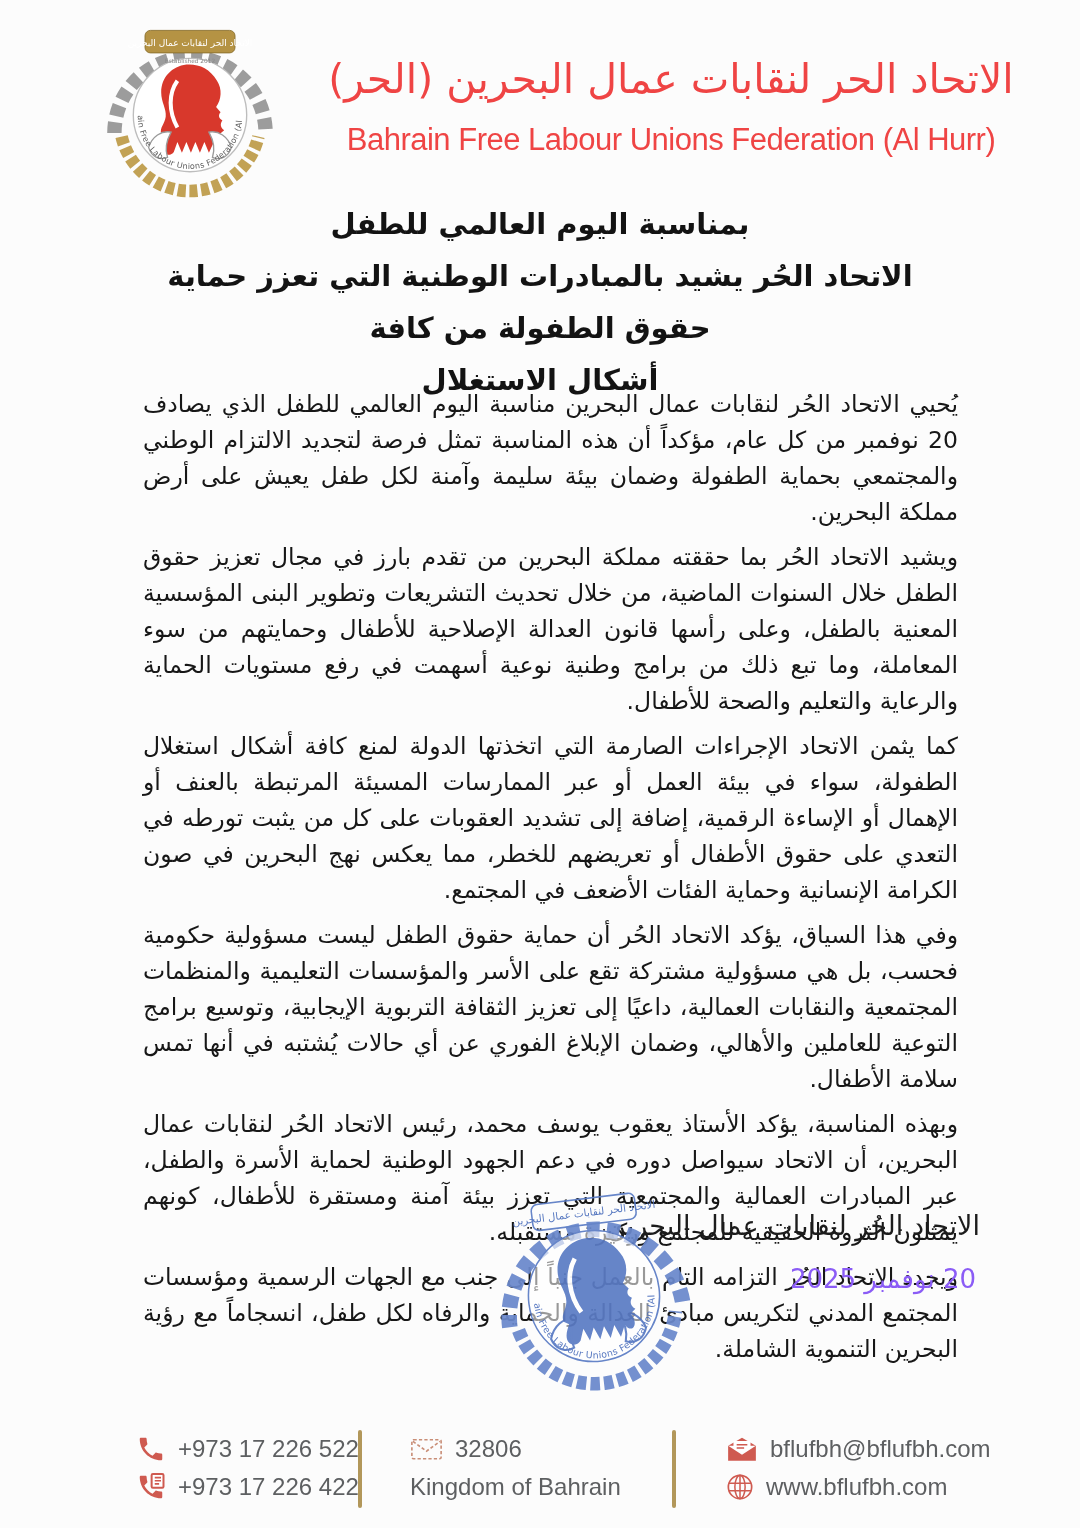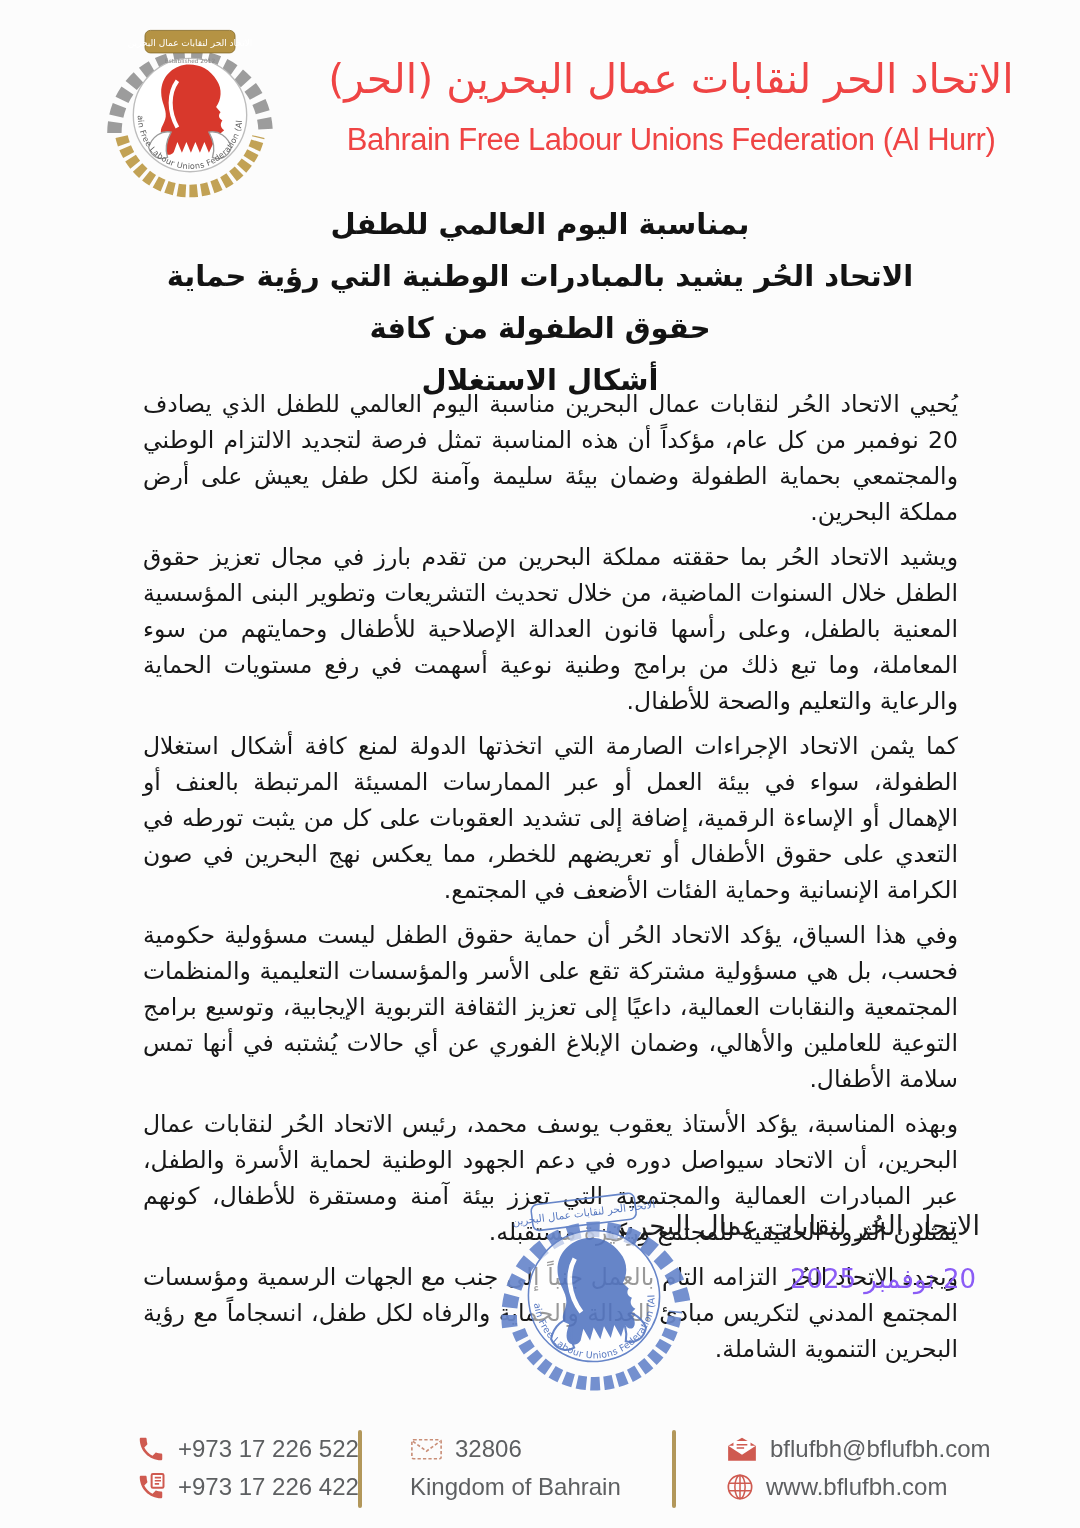--- a/index.html
+++ b/index.html
@@ -86,21 +86,21 @@
     </svg>
   </div>
 
   <div class="header-titles">
     <div class="header-ar">الاتحاد الحر لنقابات عمال البحرين (الحر)</div>
     <div class="header-en">Bahrain Free Labour Unions Federation (Al Hurr)</div>
   </div>
 
   <div class="subject">
     <div>بمناسبة اليوم العالمي للطفل</div>
-    <div>الاتحاد الحُر يشيد بالمبادرات الوطنية التي رؤية حماية حقوق الطفولة من كافة</div>
+    <div>الاتحاد الحُر يشيد بالمبادرات الوطنية التي تعزز حماية حقوق الطفولة من كافة</div>
     <div>أشكال الاستغلال</div>
   </div>
 
   <div class="body-text">
     <p>يُحيي الاتحاد الحُر لنقابات عمال البحرين مناسبة اليوم العالمي للطفل الذي يصادف 20 نوفمبر من كل عام، مؤكداً أن هذه المناسبة تمثل فرصة لتجديد الالتزام الوطني والمجتمعي بحماية الطفولة وضمان بيئة سليمة وآمنة لكل طفل يعيش على أرض مملكة البحرين.</p>
     <p>ويشيد الاتحاد الحُر بما حققته مملكة البحرين من تقدم بارز في مجال تعزيز حقوق الطفل خلال السنوات الماضية، من خلال تحديث التشريعات وتطوير البنى المؤسسية المعنية بالطفل، وعلى رأسها قانون العدالة الإصلاحية للأطفال وحمايتهم من سوء المعاملة، وما تبع ذلك من برامج وطنية نوعية أسهمت في رفع مستويات الحماية والرعاية والتعليم والصحة للأطفال.</p>
     <p>كما يثمن الاتحاد الإجراءات الصارمة التي اتخذتها الدولة لمنع كافة أشكال استغلال الطفولة، سواء في بيئة العمل أو عبر الممارسات المسيئة المرتبطة بالعنف أو الإهمال أو الإساءة الرقمية، إضافة إلى تشديد العقوبات على كل من يثبت تورطه في التعدي على حقوق الأطفال أو تعريضهم للخطر، مما يعكس نهج البحرين في صون الكرامة الإنسانية وحماية الفئات الأضعف في المجتمع.</p>
     <p>وفي هذا السياق، يؤكد الاتحاد الحُر أن حماية حقوق الطفل ليست مسؤولية حكومية فحسب، بل هي مسؤولية مشتركة تقع على الأسر والمؤسسات التعليمية والمنظمات المجتمعية والنقابات العمالية، داعيًا إلى تعزيز الثقافة التربوية الإيجابية، وتوسيع برامج التوعية للعاملين والأهالي، وضمان الإبلاغ الفوري عن أي حالات يُشتبه في أنها تمس سلامة الأطفال.</p>
     <p>وبهذه المناسبة، يؤكد الأستاذ يعقوب يوسف محمد، رئيس الاتحاد الحُر لنقابات عمال البحرين، أن الاتحاد سيواصل دوره في دعم الجهود الوطنية لحماية الأسرة والطفل، عبر المبادرات العمالية والمجتمعية التي تعزز بيئة آمنة ومستقرة للأطفال، كونهم يمثلون الثروة الحقيقية للمجتمع وركيزة مستقبله.</p>
     <p>ويجدد الاتحاد الحُر التزامه التام بالعمل جنباً إلى جنب مع الجهات الرسمية ومؤسسات المجتمع المدني لتكريس مبادئ العدالة والحماية والرفاه لكل طفل، انسجاماً مع رؤية البحرين التنموية الشاملة.</p>

